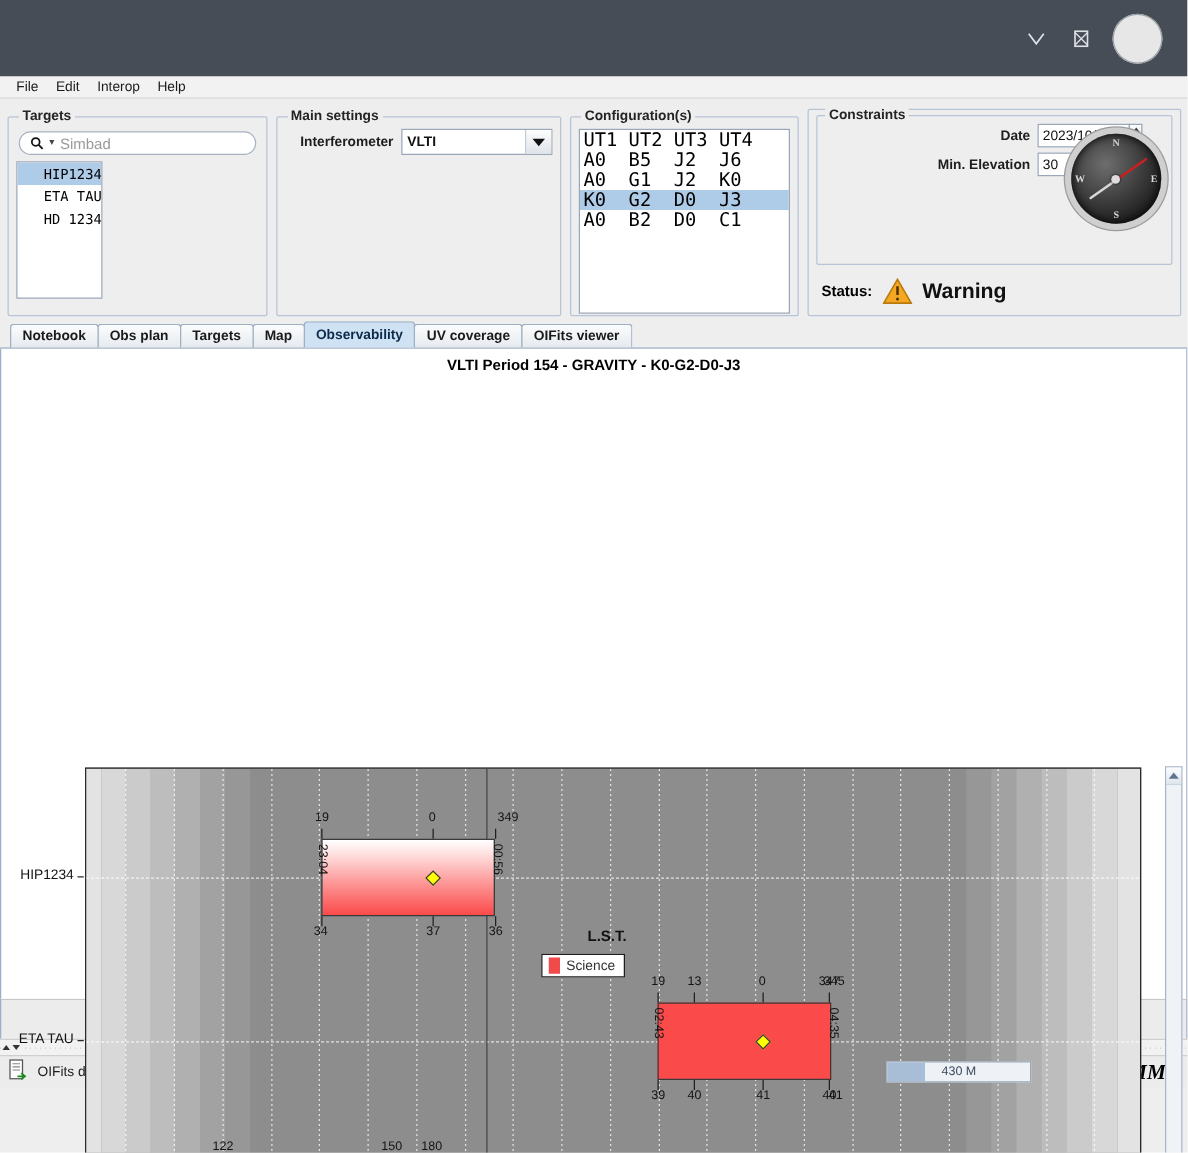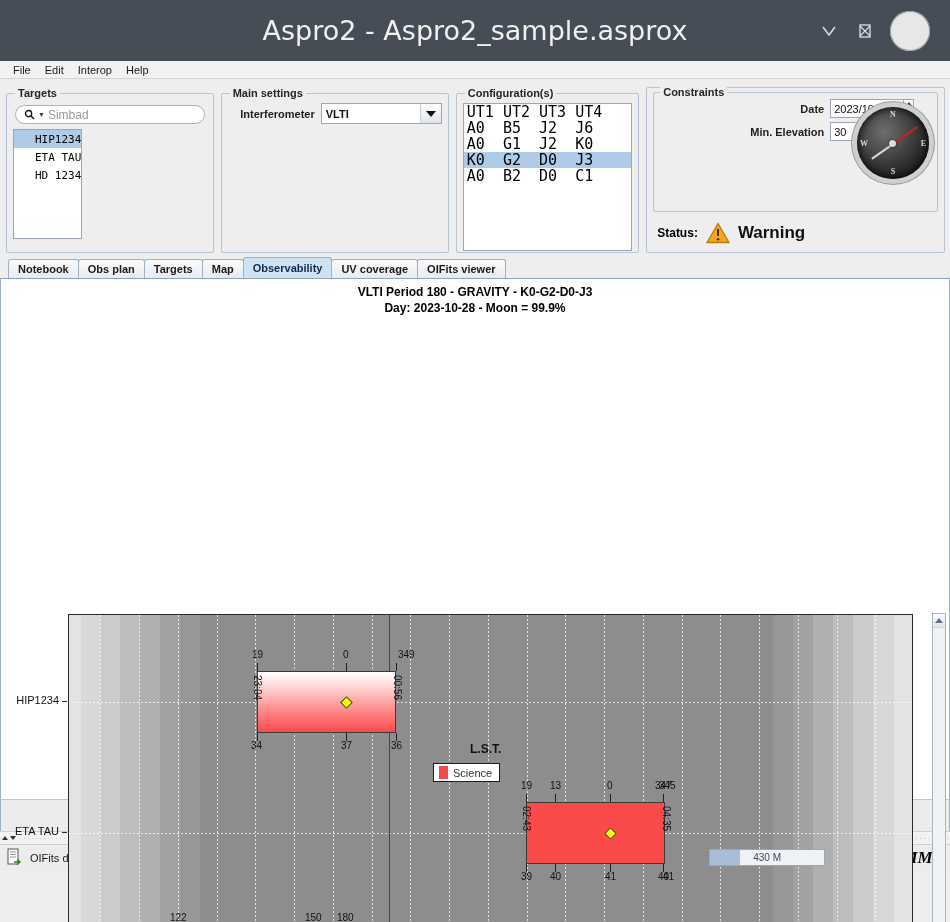--- a/index.html
+++ b/index.html
@@ -264,21 +264,20 @@
   }
   .memgauge .fill{ position:absolute; left:0; top:0; bottom:0; width:30px; background:#a8bed6; }
   .memgauge .mt{ position:relative; font-size:10px; color:#3d4b5c; }
   .prov{ font-size:10px; font-style:italic; color:#2b2b2b; }
   .jmmc{ font-size:17px; font-weight:bold; font-style:italic; font-family:"Liberation Serif",serif; }
 </style>
 </head>
 <body>
 
 <div class="titlebar">
-  <div class="ttl">Aspro2 - Aspro2_sample.asprox</div>
   <div class="winbtns">
     <div class="wb">
       <svg width="20" height="20" viewBox="0 0 20 20">
           <path d="M4 6 L10 14 L16 6" stroke="#dfe2e6" stroke-width="1.4" fill="none"></path>
         </svg>
     </div>
     <div class="wb">
       <svg width="16" height="16" viewBox="0 0 16 16">
           <rect x="3" y="2" width="10" height="12" stroke="#dfe2e6" stroke-width="1.3" fill="none"></rect>
           <path d="M3 3 L13 13 M13 3 L3 13" stroke="#dfe2e6" stroke-width="1.1"></path>
@@ -415,22 +414,21 @@
   <div class="tab">Notebook</div>
   <div class="tab">Obs plan</div>
   <div class="tab">Targets</div>
   <div class="tab">Map</div>
   <div class="tab active">Observability</div>
   <div class="tab">UV coverage</div>
   <div class="tab">OIFits viewer</div>
 </div>
 
 <div class="chartpanel">
-  <div class="chart-title">VLTI Period 180 - GRAVITY - K0-G2-D0-J3</div>
-  <div class="chart-sub">Day: 2023-10-28 - Moon = 99.9%</div>
+  <div class="chart-title">VLTI Period 154 - GRAVITY - K0-G2-D0-J3</div>
 
   <div class="plotwrap">
 
     <div class="ylab" style="left:10px; top:415px; width:48px;">HIP1234</div>
     <div class="ytick" style="left:61px; top:422px;"></div>
     <div class="ylab" style="left:10px; top:546px; width:48px;">ETA TAU</div>
     <div class="ytick" style="left:61px; top:553px;"></div>
 
     <div class="plot" style="top:335px;">
 

